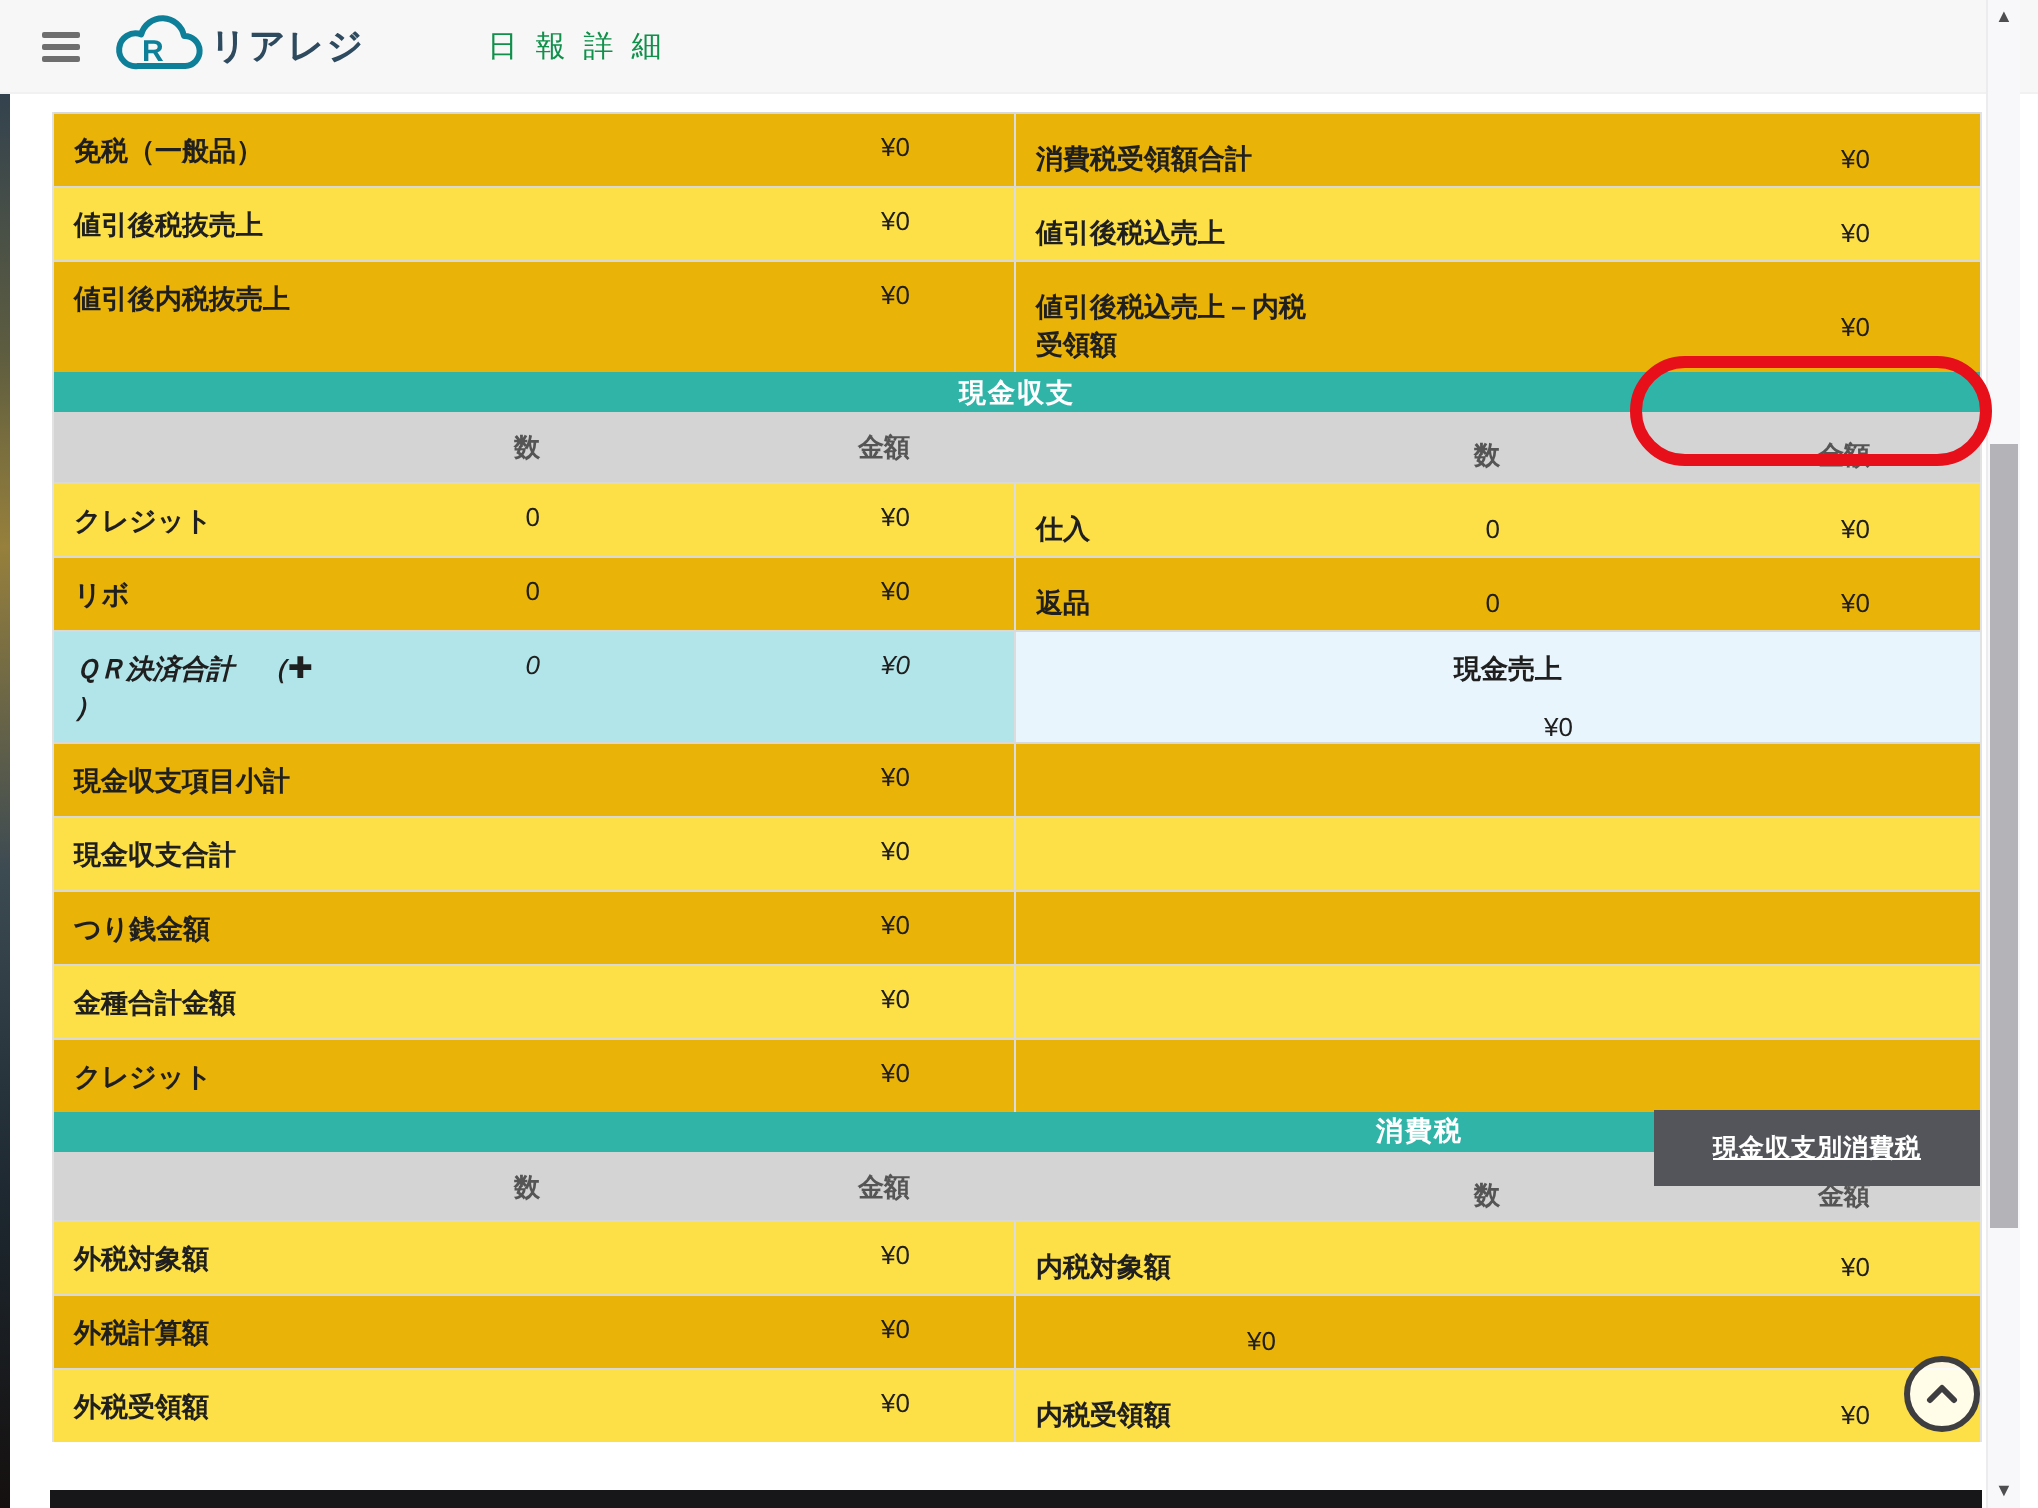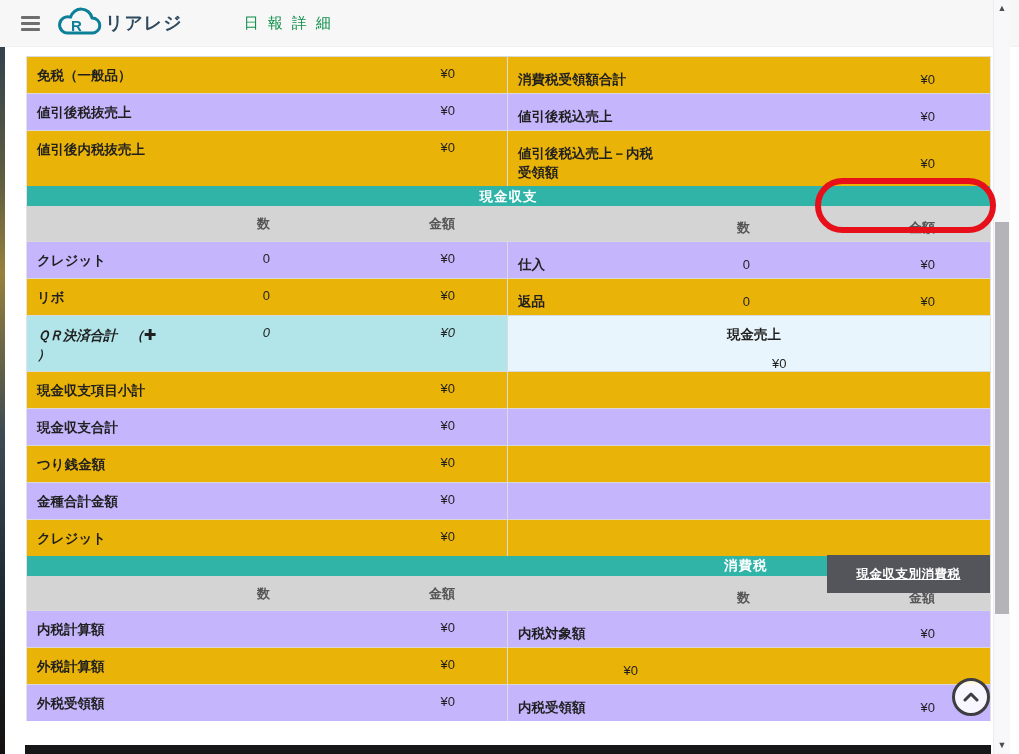--- a/index.html
+++ b/index.html
@@ -16,38 +16,38 @@
   .logo{margin-left:16px;display:flex;align-items:center;gap:3px;}
   .brand{font-size:18px;font-weight:bold;color:#2e4a5e;letter-spacing:1px;}
   .page-title{margin-left:61px;font-size:15px;color:#10904a;letter-spacing:9px;}
   
   .bg-sliver{position:absolute;left:0;top:47px;width:5px;height:707px;
     background:linear-gradient(180deg,#33424e 0%,#5c5c40 18%,#97803c 32%,#3c4a52 55%,#1d2830 78%,#15100f 100%);}
   
   .content{position:absolute;left:26px;top:56px;width:965px;box-sizing:border-box;
     border-left:1px solid #e2e2e2;border-right:1px solid #e2e2e2;background:#fff;}
   .row{display:flex;border-top:1px solid #d9d9d9;box-sizing:border-box;background:#eab308;}
-  .row.alt{background:#c4b5fd;}
+  .row.alt{background:#fde047;}
   .h37{height:37px;} .h56{height:56px;}
   .half{display:flex;align-items:flex-start;box-sizing:border-box;}
   .half.left{width:480px;}
   .half.right{flex:1;border-left:1px solid #dcdcdc;align-items:center;}
   .cell{padding-top:9px;box-sizing:border-box;font-size:13px;}
   .lbl{flex:1;padding-left:10px;font-weight:bold;font-size:13.5px;white-space:pre-line;line-height:19px;}
   .cnt{width:115px;text-align:right;}
   .amt{width:185px;text-align:right;}
   .half.left .cnt,.half.left .amt{padding-right:52px;}
   .half.right .cnt,.half.right .amt{padding-right:55px;}
   .half.qr{background:#b2e5e9;font-style:italic;}
   .plus{font-weight:bold;font-size:15px;cursor:pointer;}
   
   .band{position:relative;height:20px;background:#30b4a8;display:flex;align-items:flex-end;justify-content:center;}
   .band-title{color:#ffffff;font-weight:bold;font-size:13.5px;letter-spacing:1px;}
   .band--tax{justify-content:flex-start;}
-  .band--tax .band-title{position:absolute;left:697px;top:50%;transform:translateY(-50%);}
+  .band--tax .band-title{position:absolute;left:661px;top:50%;transform:translateY(-50%);}
   .band-btn{position:absolute;right:0;top:-1px;height:38px;width:163px;background:#54555a;
     color:#fff;font-weight:bold;font-size:12.5px;text-decoration:underline;border:none;
     cursor:pointer;font-family:inherit;letter-spacing:0.5px;}
   .colhead{display:flex;background:#d4d4d4;box-sizing:border-box;}
   .ch1{height:35px;} .ch2{height:34px;}
   .colhead .half.right{border-left-color:transparent;}
   .colhead .cell{font-weight:bold;color:#555;}
   
   .annot{position:absolute;left:815px;top:178px;width:181px;height:55px;
     border:6px solid #e60f1a;border-radius:28px;box-sizing:border-box;z-index:6;pointer-events:none;}
@@ -223,21 +223,21 @@
       </div>
       <div class="half right">
         <div class="cell lbl"></div>
         <div class="cell cnt">数</div>
         <div class="cell amt">金額</div>
       </div>
     </div>
 
     <div class="row h37 alt">
       <div class="half left">
-        <div class="cell lbl">内税計算額</div>
+        <div class="cell lbl">外税対象額</div>
         <div class="cell amt">¥0</div>
       </div>
       <div class="half right">
         <div class="cell lbl">内税対象額</div>
         <div class="cell amt">¥0</div>
       </div>
     </div>
     <div class="row h37">
       <div class="half left">
         <div class="cell lbl">外税計算額</div>

